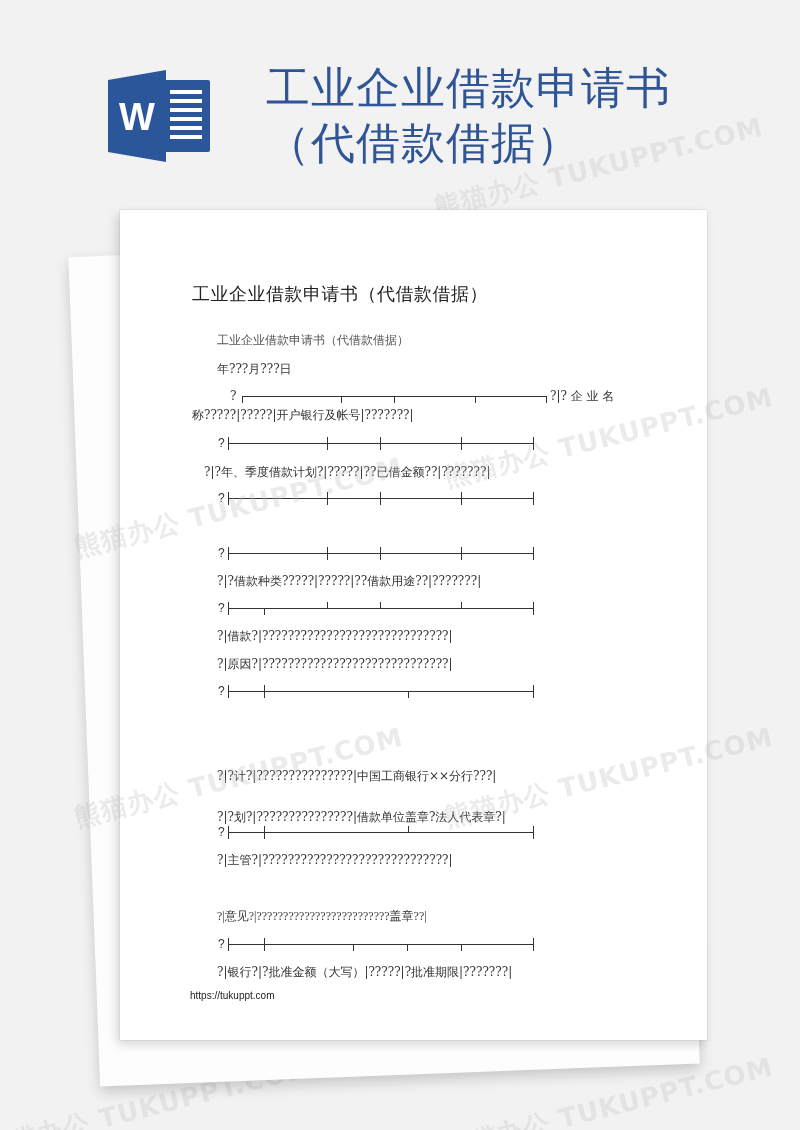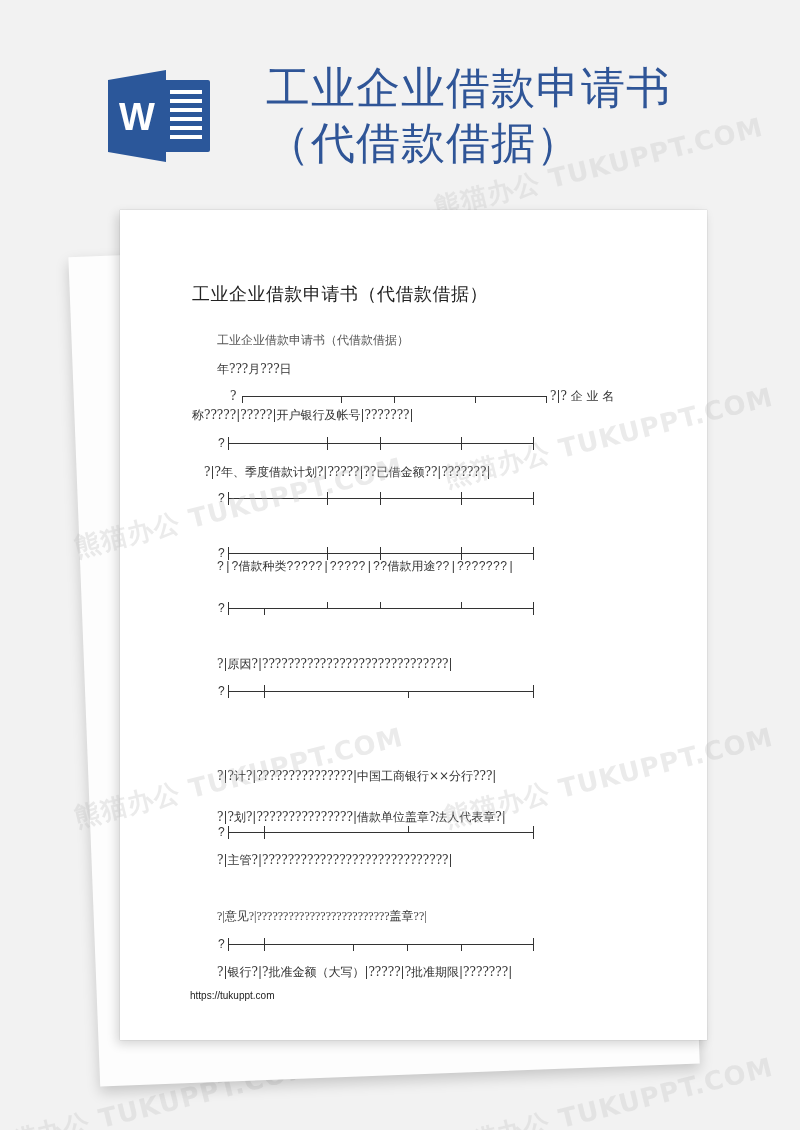--- a/index.html
+++ b/index.html
@@ -118,32 +118,33 @@
 
   <div class="sep" style="left:108px;top:336px;width:306px;">
     <span class="q">?</span>
     <div class="bar" style="left:0;width:306px;"></div>
     <div class="tick full" style="left:0;"></div>
       <div class="tick full" style="left:99px;"></div>
     <div class="tick full" style="left:152px;"></div>
       <div class="tick full" style="left:233px;"></div>
     <div class="tick full" style="left:305px;"></div>
   </div>
-  <div class="doc-line" style="left:97px;top:349px;font-family:Liberation Mono, monospace;">?|?借款种类?????|?????|??借款用途??|???????|</div>
+  <div class="doc-line" style="left:97px;top:363px;">?|?借款种类?????|?????|??借款用途??|???????|</div>
 
   <div class="sep" style="left:108px;top:391px;width:306px;">
     <span class="q">?</span>
     <div class="bar" style="left:0;width:306px;"></div>
     <div class="tick full" style="left:0;"></div>
       <div class="tick down" style="left:36px;"></div>
     <div class="tick up" style="left:99px;"></div>
       <div class="tick up" style="left:152px;"></div>
     <div class="tick up" style="left:233px;"></div>
       <div class="tick full" style="left:305px;"></div>
   </div>
+  <div class="doc-line" style="left:97px;top:418px;">?|借款?|?????????????????????????????|</div>
   <div class="doc-line" style="left:97px;top:446px;">?|原因?|?????????????????????????????|</div>
 
   <div class="sep" style="left:108px;top:474px;width:306px;">
     <span class="q">?</span>
     <div class="bar" style="left:0;width:306px;"></div>
     <div class="tick full" style="left:0;"></div>
       <div class="tick full" style="left:36px;"></div>
     <div class="tick down" style="left:180px;"></div>
       <div class="tick full" style="left:305px;"></div>
   </div>

